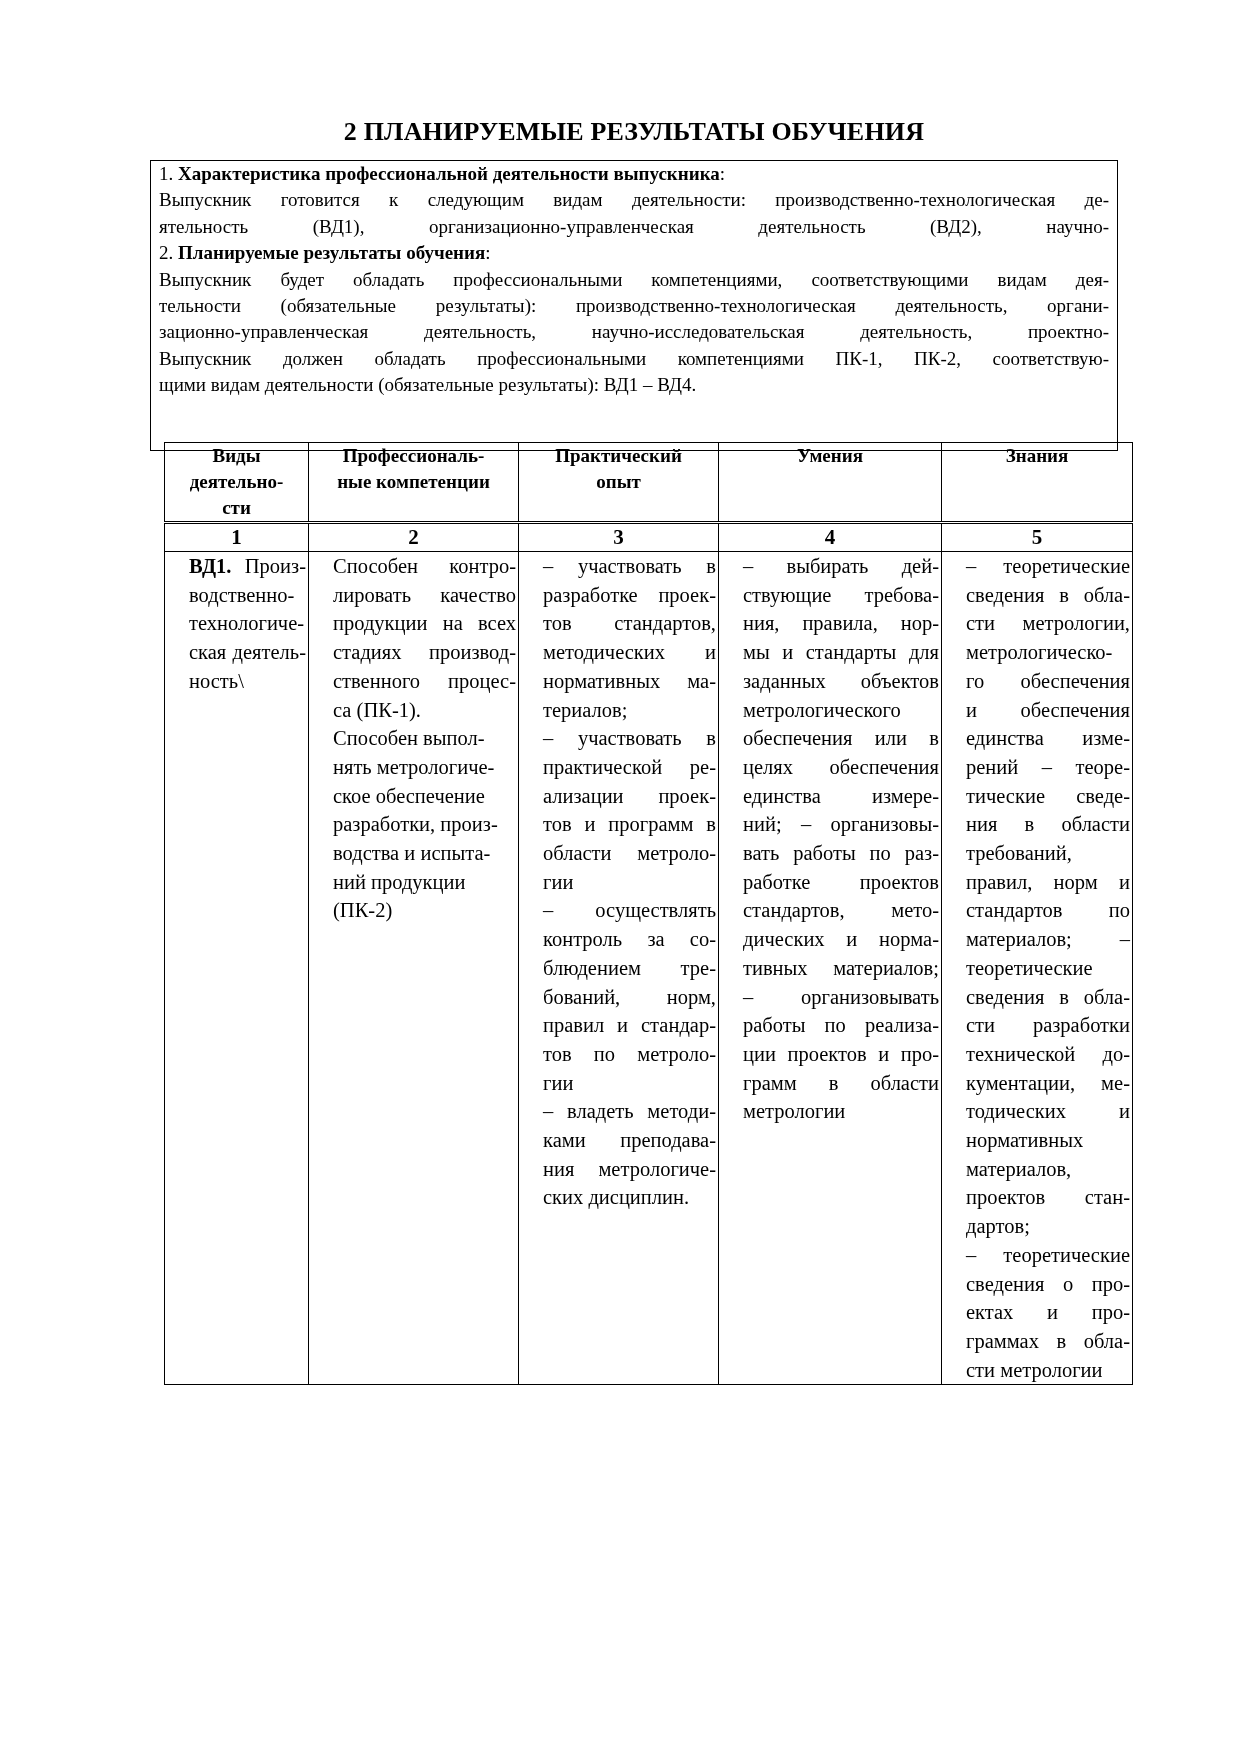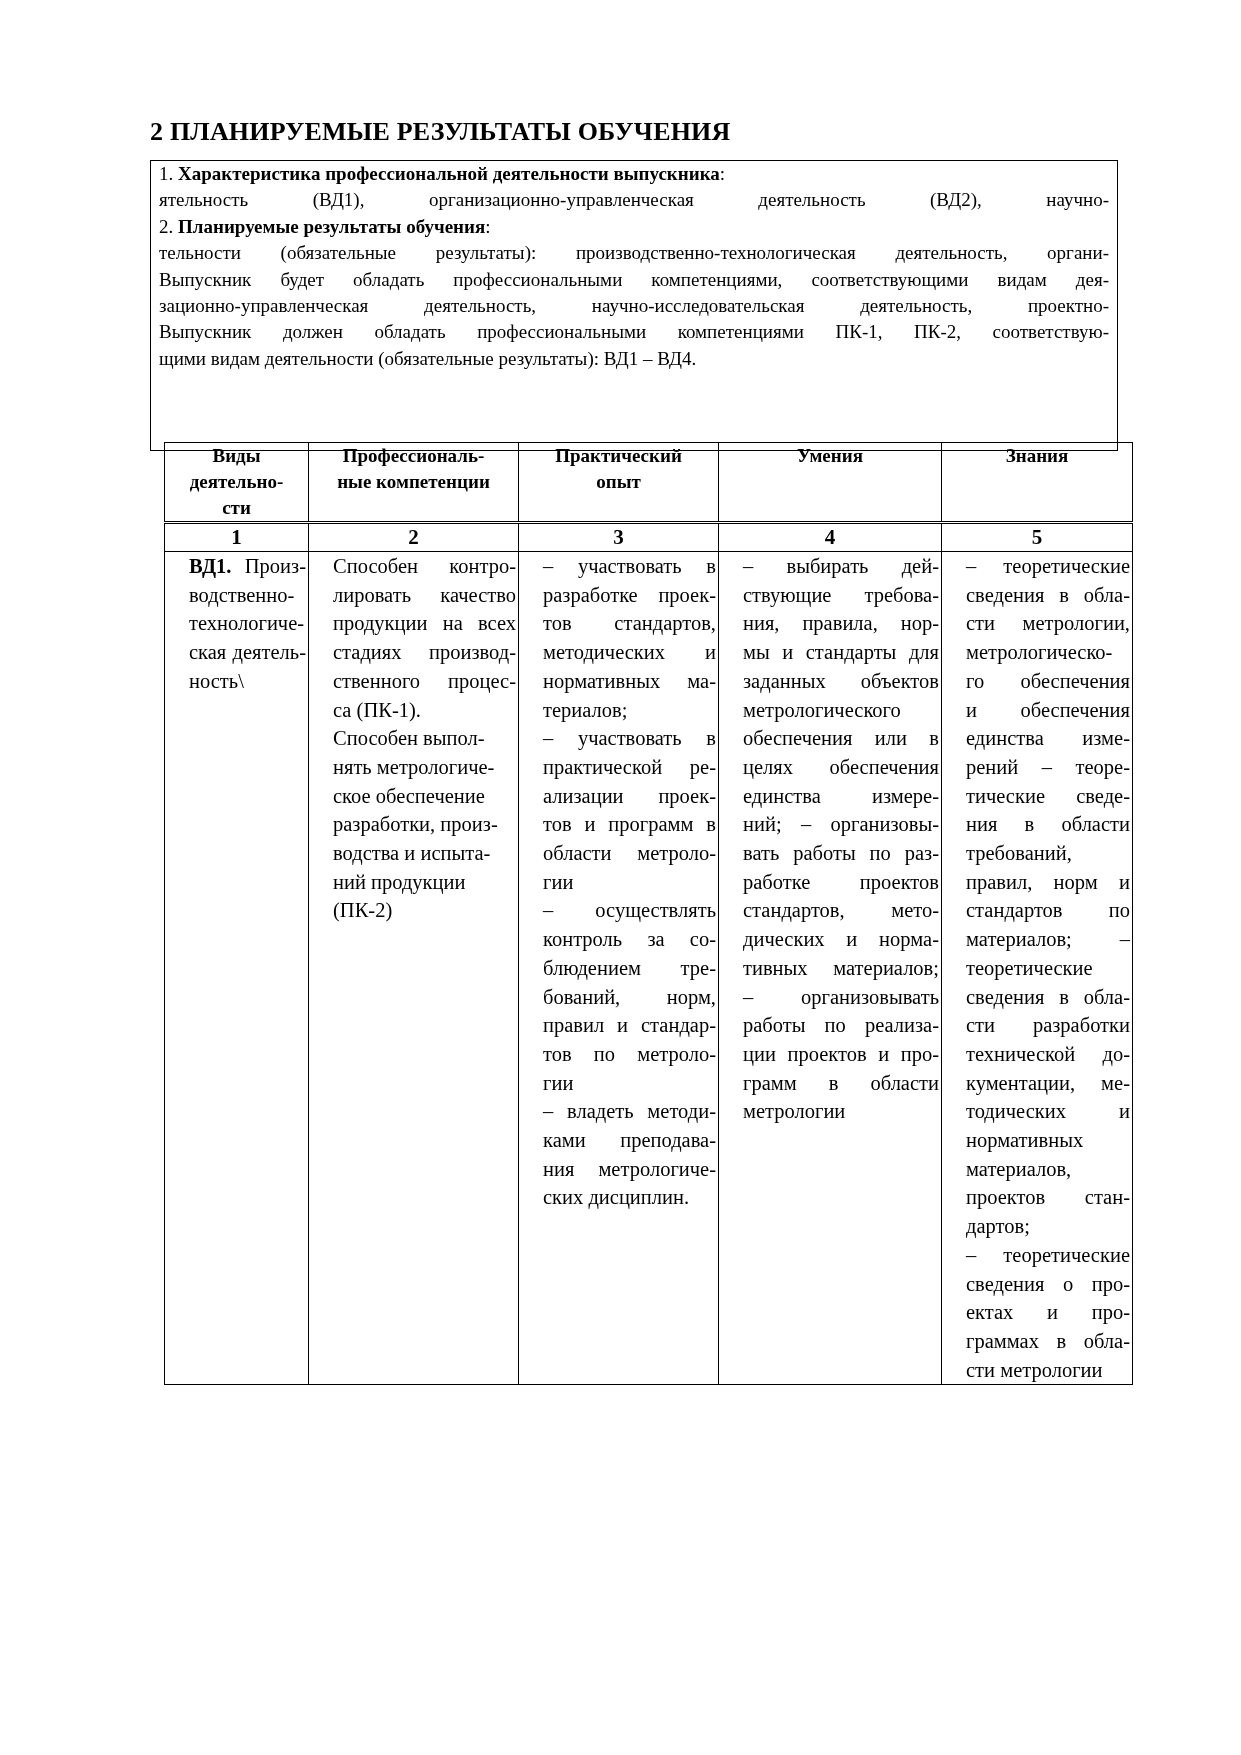--- a/index.html
+++ b/index.html
@@ -1,17 +1,17 @@
 <!DOCTYPE html>
 <html><head>
 <meta charset="utf-8">
 <style>
   html, body { margin:0; padding:0; background:#ffffff; }
   body { width:1241px; height:1755px; position:relative; overflow:hidden; font-family:"Liberation Serif", serif; color:#000; }
-  .title { position:absolute; left:150px; width:968px; top:117px; text-align:left; font-weight:bold; font-size:26px; line-height:30px; letter-spacing:0.2px; }
+  .title { position:absolute; left:150px; width:968px; top:117px; text-align:center; font-weight:bold; font-size:26px; line-height:30px; letter-spacing:0.2px; }
   .intro { position:absolute; left:150px; top:160px; width:968px; height:291px; border:1.5px solid #000; box-sizing:border-box; padding:0 8px; font-size:19px; line-height:26.4px; }
   .intro p { margin:0; text-align:justify; text-align-last:left; }
   .intro .j { text-align:justify; text-align-last:justify; }
   .intro b { font-weight:bold; }
   table { position:absolute; left:164px; border-collapse:collapse; table-layout:fixed; }
   .hdr { top:442px; width:968px; }
   .hdr td { border:1.5px solid #000; font-weight:bold; font-size:19px; line-height:26px; text-align:center; vertical-align:top; padding:0 2px; height:76px; }
   .body { top:523px; width:968px; }
   .body td { border:1.5px solid #000; font-size:20.5px; line-height:28.7px; vertical-align:top; padding:0 2px; text-align:justify; }
   .body tr.num td { font-weight:bold; text-align:center; font-size:21px; line-height:27px; height:27px; }
@@ -20,24 +20,25 @@
   .line.l { text-align-last:left; }
   .line span { display:inline; }
 </style>
 </head>
 <body>
 
 <div class="title">2  ПЛАНИРУЕМЫЕ РЕЗУЛЬТАТЫ ОБУЧЕНИЯ</div>
 
 <div class="intro">
   <p><span>1. </span><b>Характеристика профессиональной деятельности выпускника</b><span>:</span></p>
+  <p class="j">Выпускник готовится к следующим видам деятельности: производственно-технологическая де-</p>
   <p class="j">ятельность (ВД1), организационно-управленческая деятельность (ВД2), научно-</p>
   <p><span>2. </span><b>Планируемые результаты обучения</b><span>:</span></p>
+  <p class="j">Выпускник будет обладать профессиональными компетенциями, соответствующими видам дея-</p>
   <p class="j">тельности (обязательные результаты): производственно-технологическая деятельность, органи-</p>
-  <p class="j">Выпускник будет обладать профессиональными компетенциями, соответствующими видам дея-</p>
   <p class="j">зационно-управленческая деятельность, научно-исследовательская деятельность, проектно-</p>
   <p class="j">Выпускник должен обладать профессиональными компетенциями ПК-1, ПК-2, соответствую-</p>
   <p>щими видам деятельности (обязательные результаты): ВД1 – ВД4.</p>
 </div>
 
 <table class="hdr">
   <colgroup>
       <col style="width:144px">
       <col style="width:210px">
       <col style="width:200px">

